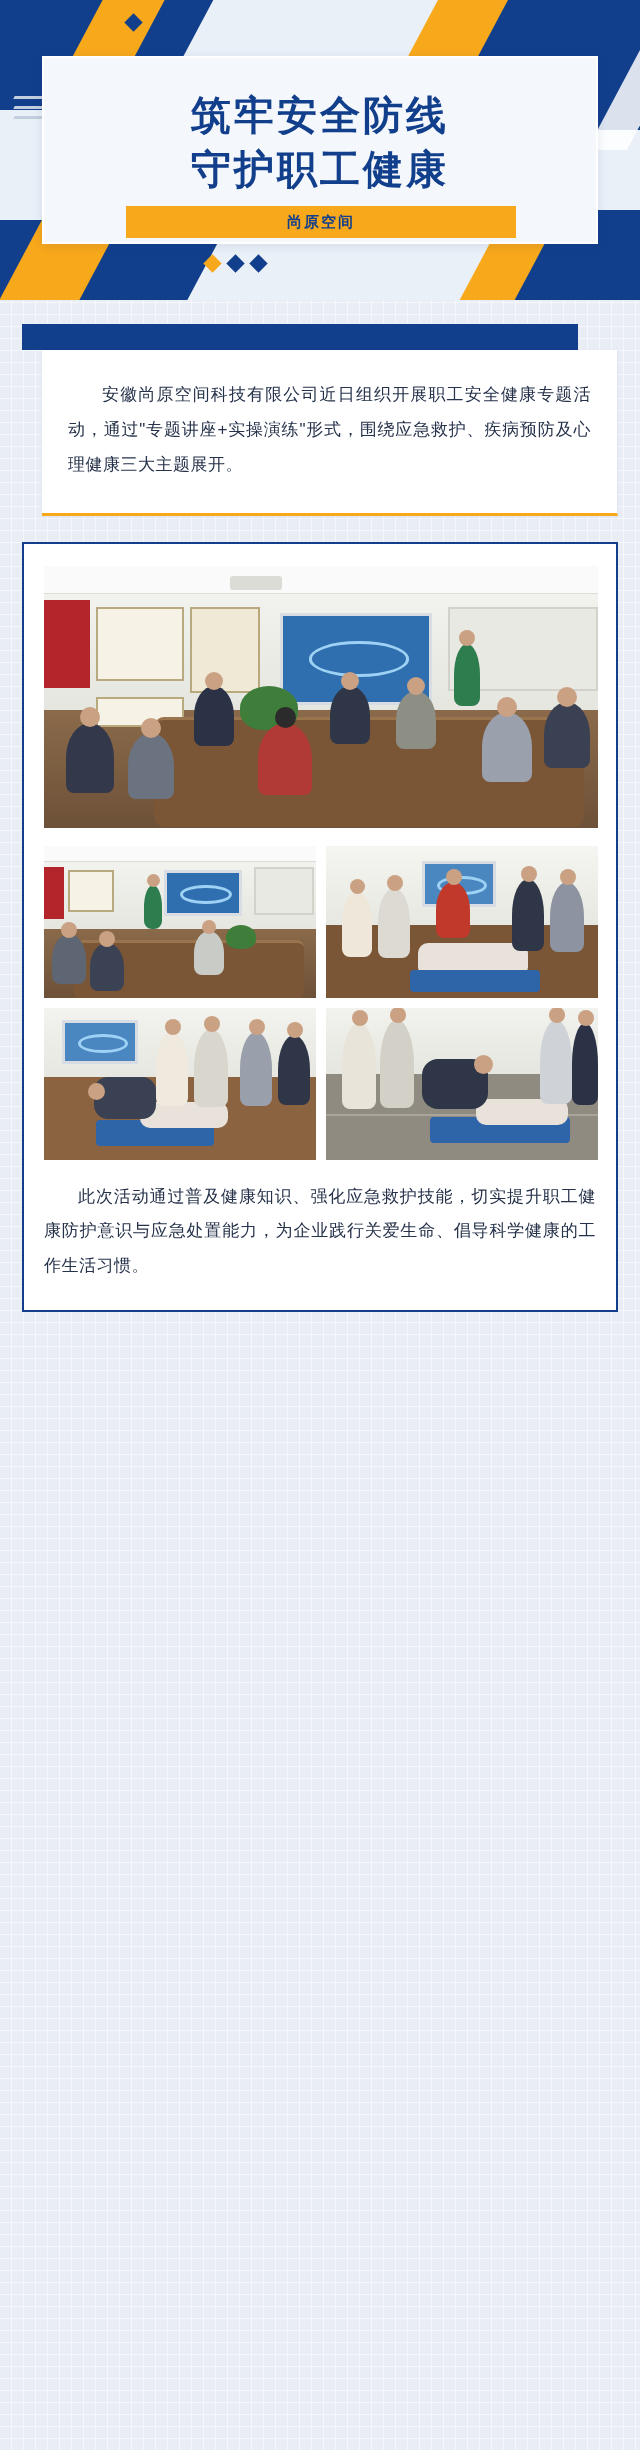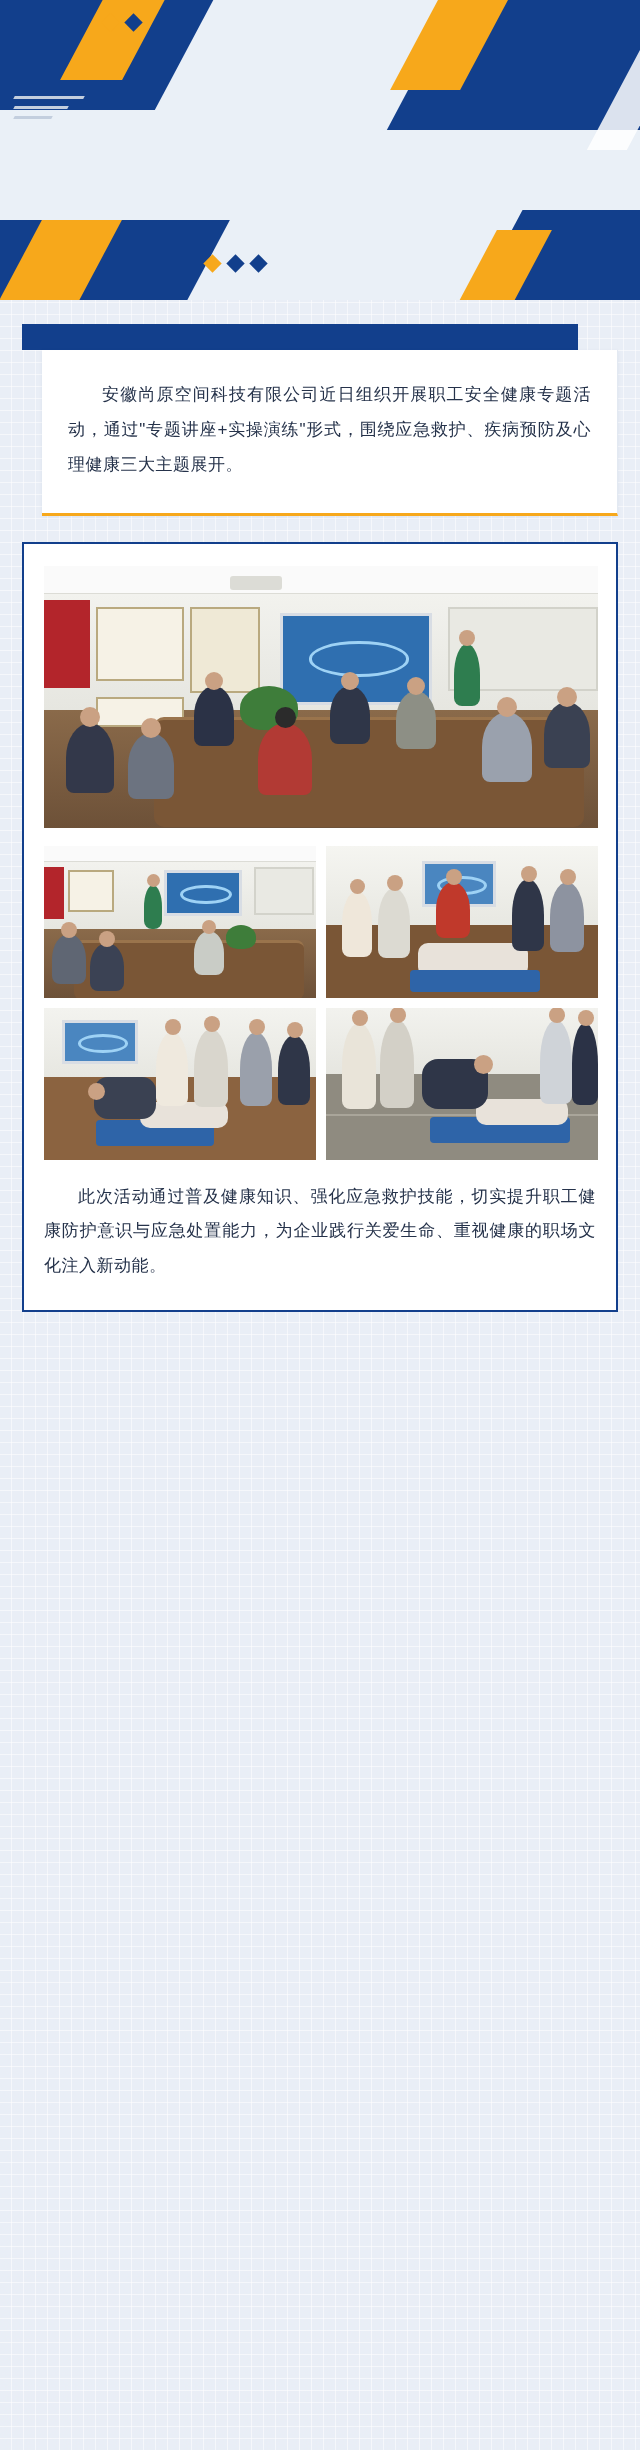--- a/index.html
+++ b/index.html
@@ -222,20 +222,27 @@
   <div class="diamonds dia-top">
     <b class="d-y"></b>
     <b class="d-b"></b>
   </div>
   <div class="diamonds dia-bottom">
     <b class="d-y"></b>
     <b class="d-b"></b>
     <b class="d-b"></b>
   </div>
 
+  <div class="hdr-card">
+    <div class="hdr-title">
+      <span>筑牢安全防线</span>
+      <span>守护职工健康</span>
+    </div>
+    <div class="hdr-sub">尚原空间</div>
+  </div>
 </div>
 
 <div class="intro-wrap">
   <div class="intro-bar"></div>
   <div class="intro-box">
     <p class="body-text">安徽尚原空间科技有限公司近日组织开展职工安全健康专题活动，通过"专题讲座+实操演练"形式，围绕应急救护、疾病预防及心理健康三大主题展开。</p>
   </div>
 </div>
 
 <div class="content-card">
@@ -374,16 +381,16 @@
         </div>
       <div class="person" style="left:214px;top:8%;width:32px;height:84px;background:#cfd3d8;">
           <span class="head" style="left:9px;top:-13px;width:16px;height:16px;"></span>
         </div>
       <div class="person" style="left:246px;top:10%;width:26px;height:82px;background:#2b3246;">
           <span class="head" style="left:6px;top:-13px;width:16px;height:16px;"></span>
         </div>
     </div>
   </div>
 
-  <p class="body-text para">此次活动通过普及健康知识、强化应急救护技能，切实提升职工健康防护意识与应急处置能力，为企业践行关爱生命、重视健康的职场文化注入新动能。</p>
+  <p class="body-text para">此次活动通过普及健康知识、强化应急救护技能，切实提升职工健康防护意识与应急处置能力，为企业践行关爱生命、倡导科学健康的工作生活习惯。</p>
 </div>
 
 <div class="bottom-space"></div>
 
 </body></html>

